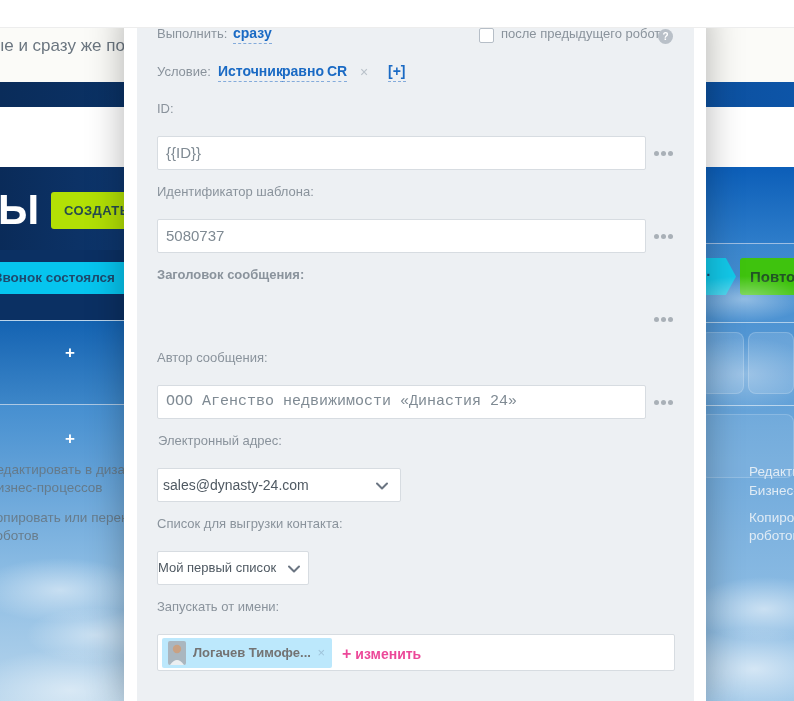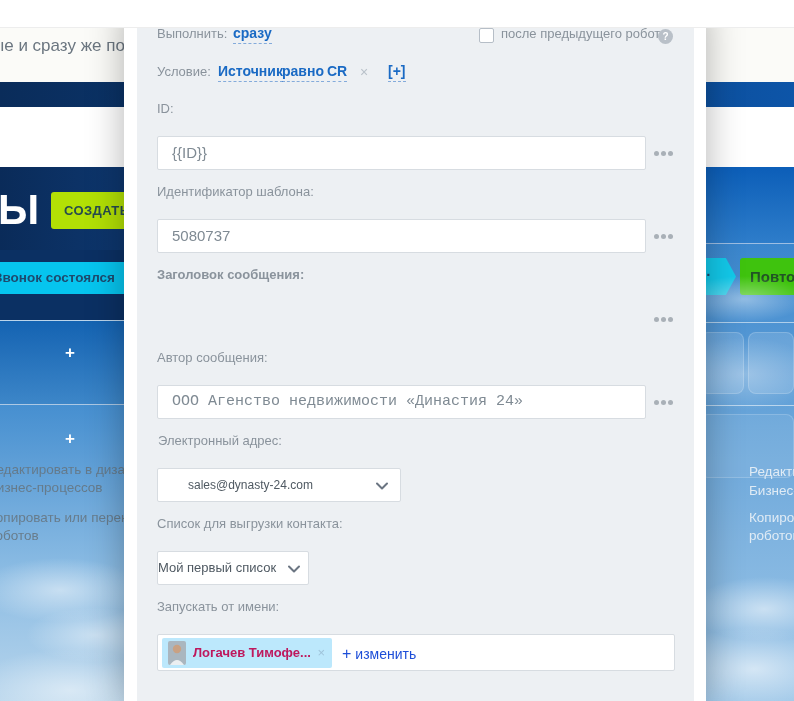--- a/index.html
+++ b/index.html
@@ -40,31 +40,31 @@
   
   .modal-frame { left:124px; top:0; width:582px; height:701px; background:#ffffff; box-shadow:0 6px 35px rgba(0,0,0,.30); z-index:20; }
   .modal-inner { position:absolute; left:13px; top:0; width:557px; height:701px; background:#edf0f3; }
   #form-layer { position:absolute; inset:0; z-index:21; }
   .lbl { position:absolute; font-size:13px; color:#8a939c; white-space:nowrap; }
   .blue-link { position:absolute; font-size:14px; font-weight:bold; color:#1a6ac4; border-bottom:1px dashed rgba(45,114,199,.55); padding-bottom:2px; white-space:nowrap; cursor:pointer; }
   .gray-x { position:absolute; font-size:14px; color:#b9c1c9; cursor:pointer; }
   .chk { position:absolute; left:479px; top:28px; width:15px; height:15px; border:1px solid #b6bec7; border-radius:2px; background:#fff; cursor:pointer; }
   .help { position:absolute; left:658px; top:29px; width:15px; height:15px; border-radius:50%; background:#b9c0c8; color:#fff; font-size:10px; font-weight:bold; text-align:center; line-height:15px; }
   .field { position:absolute; left:157px; width:489px; height:34px; background:#fff; border:1px solid #d7dce1; border-radius:2px; }
-  .field span { display:block; line-height:32px; padding-left:14px; font-size:15px; color:#7f8a93; white-space:nowrap; overflow:hidden; }
+  .field span { display:block; line-height:32px; padding-left:8px; font-size:15px; color:#7f8a93; white-space:nowrap; overflow:hidden; }
   .dots { position:absolute; left:654px; width:5px; height:5px; border-radius:50%; background:#a9b0b7; box-shadow:7px 0 0 #a9b0b7,14px 0 0 #a9b0b7; cursor:pointer; }
   .select { position:absolute; left:157px; height:34px; background:#fff; border:1px solid #d7dce1; border-radius:2px; cursor:pointer; }
-  .select span { display:block; line-height:32px; padding-left:30px; font-size:12px; color:#4f5962; white-space:nowrap; }
+  .select span { display:block; line-height:32px; padding-left:5px; font-size:14px; color:#4f5962; white-space:nowrap; }
   .select svg { position:absolute; top:13px; }
   .chipbox { position:absolute; left:157px; top:634px; width:518px; height:37px; background:#fff; border:1px solid #d7dce1; border-radius:2px; }
   .chip { position:absolute; left:4px; top:3px; width:170px; height:30px; background:#bce8fc; border-radius:2px; }
-  .chip .nm { position:absolute; left:31px; top:0; line-height:30px; font-size:13px; font-weight:bold; color:#be185d; white-space:nowrap; }
+  .chip .nm { position:absolute; left:31px; top:0; line-height:30px; font-size:13px; font-weight:bold; color:#737373; white-space:nowrap; }
   .chip .cx { position:absolute; right:7px; top:0; line-height:30px; font-size:13px; color:#9fc3da; cursor:pointer; }
   .chip svg { position:absolute; left:6px; top:3px; }
-  .change-link { position:absolute; left:184px; top:0; line-height:37px; font-size:14px; font-weight:normal; color:#1d4ed8; white-space:nowrap; cursor:pointer; }
+  .change-link { position:absolute; left:184px; top:0; line-height:37px; font-size:14px; font-weight:bold; color:#ec4899; white-space:nowrap; cursor:pointer; }
   .change-link .pl { font-size:16px; margin-right:4px; }
   .band-top { left:0; top:0; width:794px; height:28px; background:#ffffff; border-bottom:1px solid #ededed; z-index:40; }
 </style>
 </head>
 <body>
 
 <div id="stage">
 
   <div class="abs strip-a">
     <div class="txt">ые и сразу же посмотрим</div>

